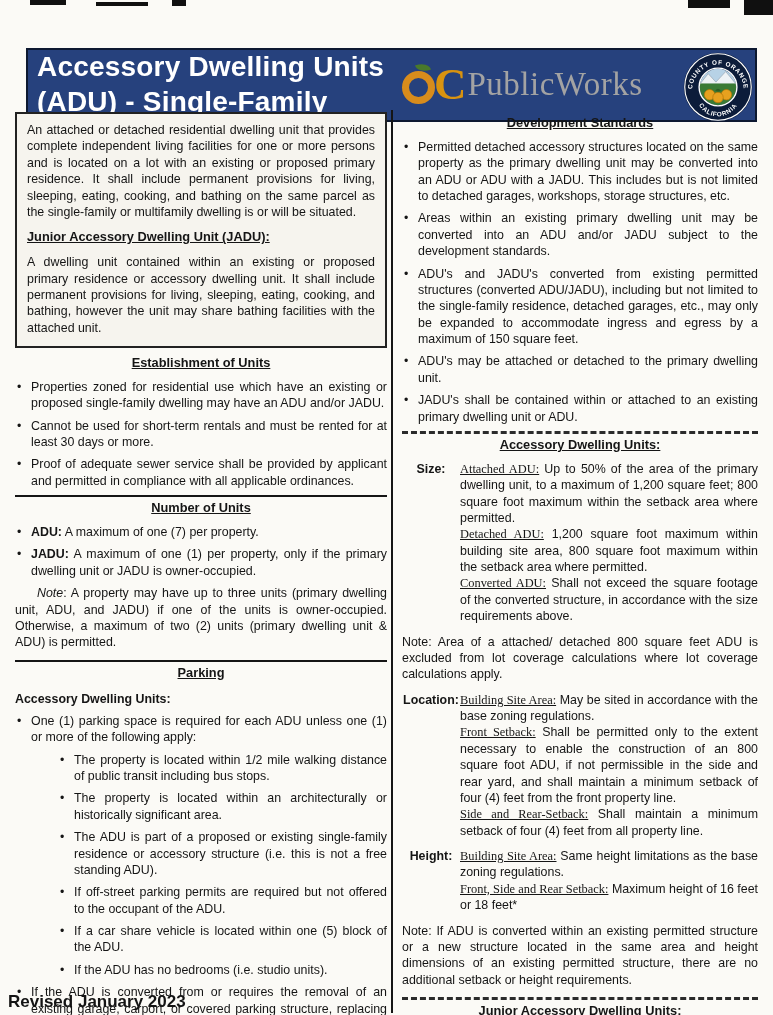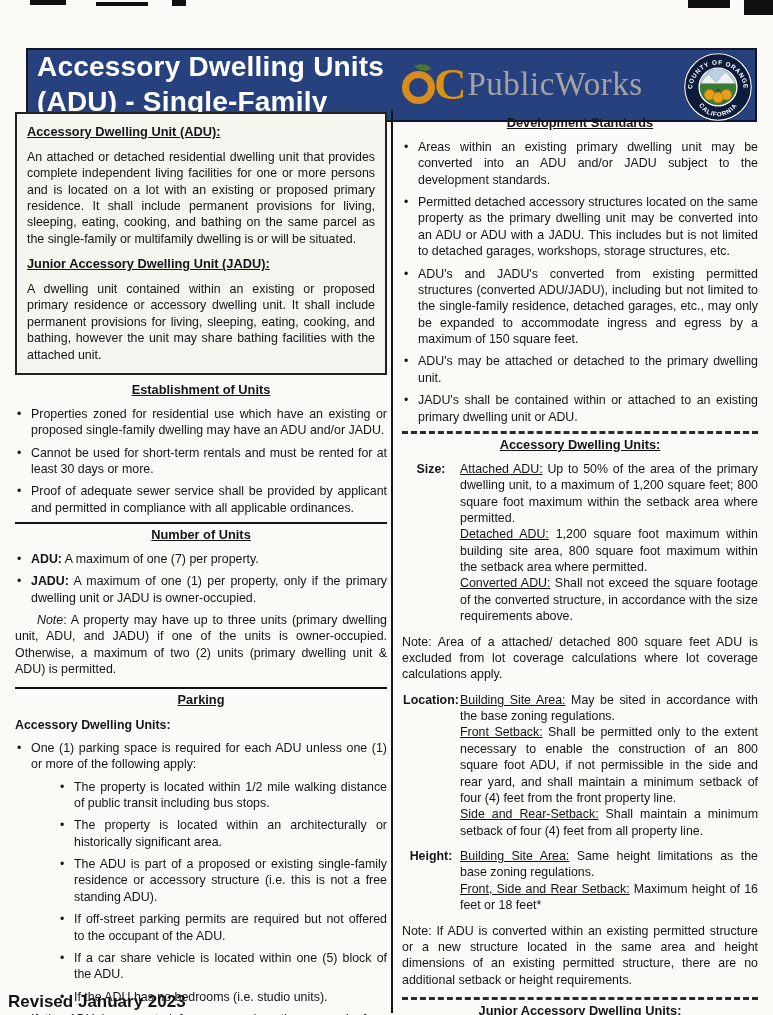--- a/index.html
+++ b/index.html
@@ -59,21 +59,21 @@
   .blt > li { position:relative; padding-left:16px; margin-bottom:6px; text-align:justify; }
   .blt > li::before { content:"\2022"; position:absolute; left:2px; top:0; }
   ul.sub { list-style:none; margin:6px 0 0 28px; padding:0; }
   ul.sub > li { position:relative; padding-left:15px; margin-bottom:6px; text-align:justify; }
   ul.sub > li::before { content:"\2022"; position:absolute; left:1px; top:0; }
 
   .sub-h { font-weight:700; margin:9px 0 6px; }
   .note { margin:2px 0 9px; text-align:justify; }
   .b { font-weight:700; }
   .i { font-style:italic;margin-left:22px; }
-  .u { text-decoration:underline; }
+  .u { text-decoration:underline;font-family:Liberation Serif, serif; }
 
   .std-row { display:flex; margin:0 0 9px; }
   .std-label { flex:none; width:58px; font-weight:700;text-align:center; }
   .std-content { flex:1; }
   .std-content p { margin:0; text-align:justify; }
 
   .revised { position:absolute; left:8px; top:992px; font-size:17px; font-weight:700; color:#141414; }
 </style>
 </head>
 <body>
@@ -123,21 +123,20 @@
         <text class="seal-txt"><textPath href="#arcBottom" startOffset="50%" text-anchor="middle">CALIFORNIA</textPath></text>
       </svg>
     </div>
   </header>
 
   <div class="col-divider"></div>
 
   <main class="col col-left">
 
     <section class="def-box">
-      <h4>Accessory Dwelling Unit (ADU):</h4>
       <p>An attached or detached residential dwelling unit that provides complete independent living facilities for one or more persons and is located on a lot with an existing or proposed primary residence. It shall include permanent provisions for living, sleeping, eating, cooking, and bathing on the same parcel as the single-family or multifamily dwelling is or will be situated.</p>
       <h4>Junior Accessory Dwelling Unit (JADU):</h4>
       <p>A dwelling unit contained within an existing or proposed primary residence or accessory dwelling unit. It shall include permanent provisions for living, sleeping, eating, cooking, and bathing, however the unit may share bathing facilities with the attached unit.</p>
     </section>
 
     <h3 class="sec-h">Establishment of Units</h3>
     <ul class="blt">
       <li>Properties zoned for residential use which have an existing or proposed single-family dwelling may have an ADU and/or JADU.</li>
       <li>Cannot be used for short-term rentals and must be rented for at least 30 days or more.</li>
       <li>Proof of adequate sewer service shall be provided by applicant and permitted in compliance with all applicable ordinances.</li>
@@ -169,22 +168,22 @@
       <li>If the ADU is converted from or requires the removal of an existing garage, carport, or covered parking structure, replacing the parking removed is not required.</li>
 
     </ul>
 
   </main>
 
   <aside class="col col-right">
 
     <h3 class="sec-h">Development Standards</h3>
     <ul class="blt">
+      <li>Permitted detached accessory structures located on the same property as the primary dwelling unit may be converted into an ADU or ADU with a JADU. This includes but is not limited to detached garages, workshops, storage structures, etc.</li>
       <li>Areas within an existing primary dwelling unit may be converted into an ADU and/or JADU subject to the development standards.</li>
-      <li>Permitted detached accessory structures located on the same property as the primary dwelling unit may be converted into an ADU or ADU with a JADU. This includes but is not limited to detached garages, workshops, storage structures, etc.</li>
       <li>ADU's and JADU's converted from existing permitted structures (converted ADU/JADU), including but not limited to the single-family residence, detached garages, etc., may only be expanded to accommodate ingress and egress by a maximum of 150 square feet.</li>
       <li>ADU's may be attached or detached to the primary dwelling unit.</li>
       <li>JADU's shall be contained within or attached to an existing primary dwelling unit or ADU.</li>
     </ul>
 
     <div class="dash"></div>
     <h3 class="sec-h">Accessory Dwelling Units:</h3>
 
     <div class="std-row">
       <div class="std-label">Size:</div>

